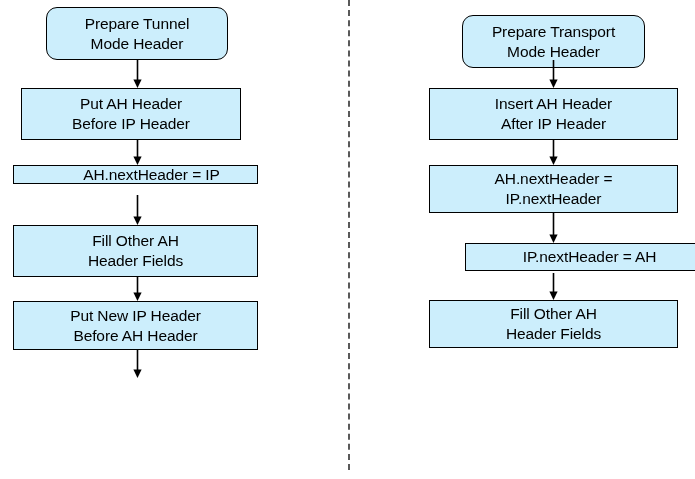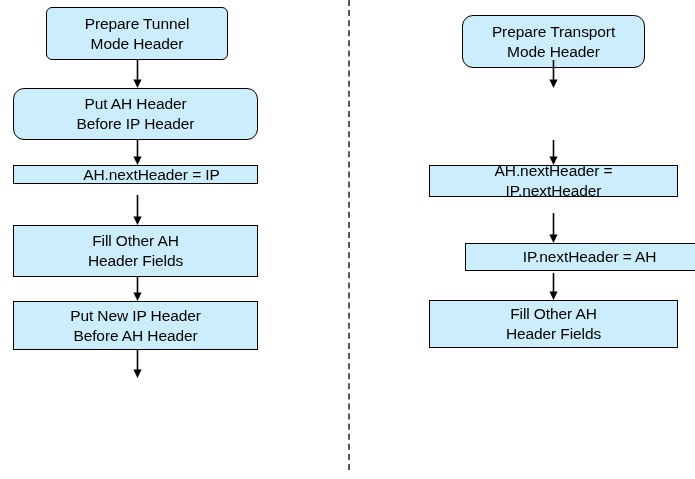--- a/index.html
+++ b/index.html
@@ -51,31 +51,31 @@
   }
   .arrow svg { display: block; }
 </style>
 </head>
 <body>
 
 <div id="canvas">
 
   <div class="divider"></div>
 
-  <div class="node rounded" style="left:46px; top:7px; width:182px; height:53px;border-radius:6px;">Prepare Tunnel
+  <div class="node rounded" style="left:46px; top:7px; width:182px; height:53px;">Prepare Tunnel
 Mode Header</div>
 
   <div class="arrow" style="left:131.5px; top:60px; height:28px;">
     <svg width="11" height="28" viewBox="0 0 11 28">
       <line x1="5.5" y1="0" x2="5.5" y2="21" stroke="#000" stroke-width="1.6"></line>
       <polygon points="5.5,28 1.4,19.5 9.6,19.5" fill="#000"></polygon>
     </svg>
   </div>
 
-  <div class="node" style="left:13px; top:88px; width:245px; height:52px;border-radius:11px;">Put AH Header
+  <div class="node" style="left:21px; top:88px; width:220px; height:52px;">Put AH Header
 Before IP Header</div>
 
   <div class="arrow" style="left:131.5px; top:140px; height:25px;">
     <svg width="11" height="25" viewBox="0 0 11 25">
       <line x1="5.5" y1="0" x2="5.5" y2="18" stroke="#000" stroke-width="1.6"></line>
       <polygon points="5.5,25 1.4,16.5 9.6,16.5" fill="#000"></polygon>
     </svg>
   </div>
 
   <div class="node" style="left:13px; top:165px; width:245px; height:19px;padding-left:32px;">AH.nextHeader = IP</div>
@@ -111,29 +111,31 @@
   <div class="node rounded" style="left:462px; top:7px; width:183px; height:53px;margin-top:8px;">Prepare Transport
 Mode Header</div>
 
   <div class="arrow" style="left:548px; top:60px; height:28px;">
     <svg width="11" height="28" viewBox="0 0 11 28">
       <line x1="5.5" y1="0" x2="5.5" y2="21" stroke="#000" stroke-width="1.6"></line>
       <polygon points="5.5,28 1.4,19.5 9.6,19.5" fill="#000"></polygon>
     </svg>
   </div>
 
+  <div class="node" style="left:429px; top:88px; width:249px; height:52px;">Insert AH Header
+After IP Header</div>
 
   <div class="arrow" style="left:548px; top:140px; height:25px;">
     <svg width="11" height="25" viewBox="0 0 11 25">
       <line x1="5.5" y1="0" x2="5.5" y2="18" stroke="#000" stroke-width="1.6"></line>
       <polygon points="5.5,25 1.4,16.5 9.6,16.5" fill="#000"></polygon>
     </svg>
   </div>
 
-  <div class="node" style="left:429px; top:165px; width:249px; height:32px;">AH.nextHeader =
+  <div class="node" style="left:429px; top:165px; width:249px; height:48px;">AH.nextHeader =
 IP.nextHeader</div>
 
   <div class="arrow" style="left:548px; top:213px; height:30px;">
     <svg width="11" height="30" viewBox="0 0 11 30">
       <line x1="5.5" y1="0" x2="5.5" y2="23" stroke="#000" stroke-width="1.6"></line>
       <polygon points="5.5,30 1.4,21.5 9.6,21.5" fill="#000"></polygon>
     </svg>
   </div>
 
   <div class="node" style="left:429px; top:243px; width:249px; height:28px;margin-left:36px;">IP.nextHeader = AH</div>

